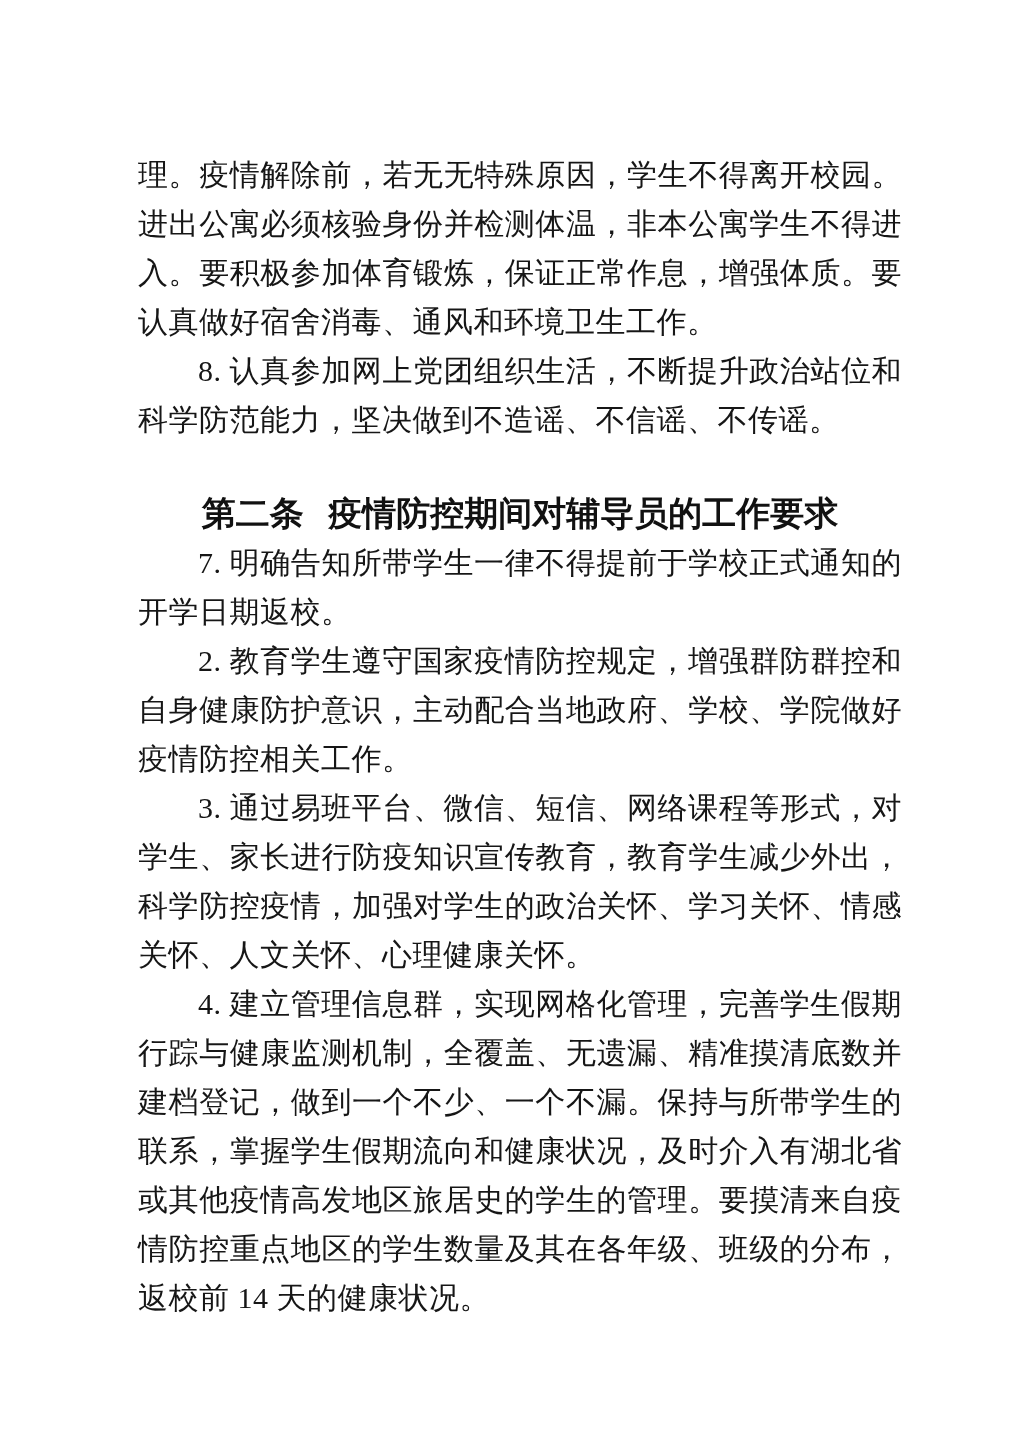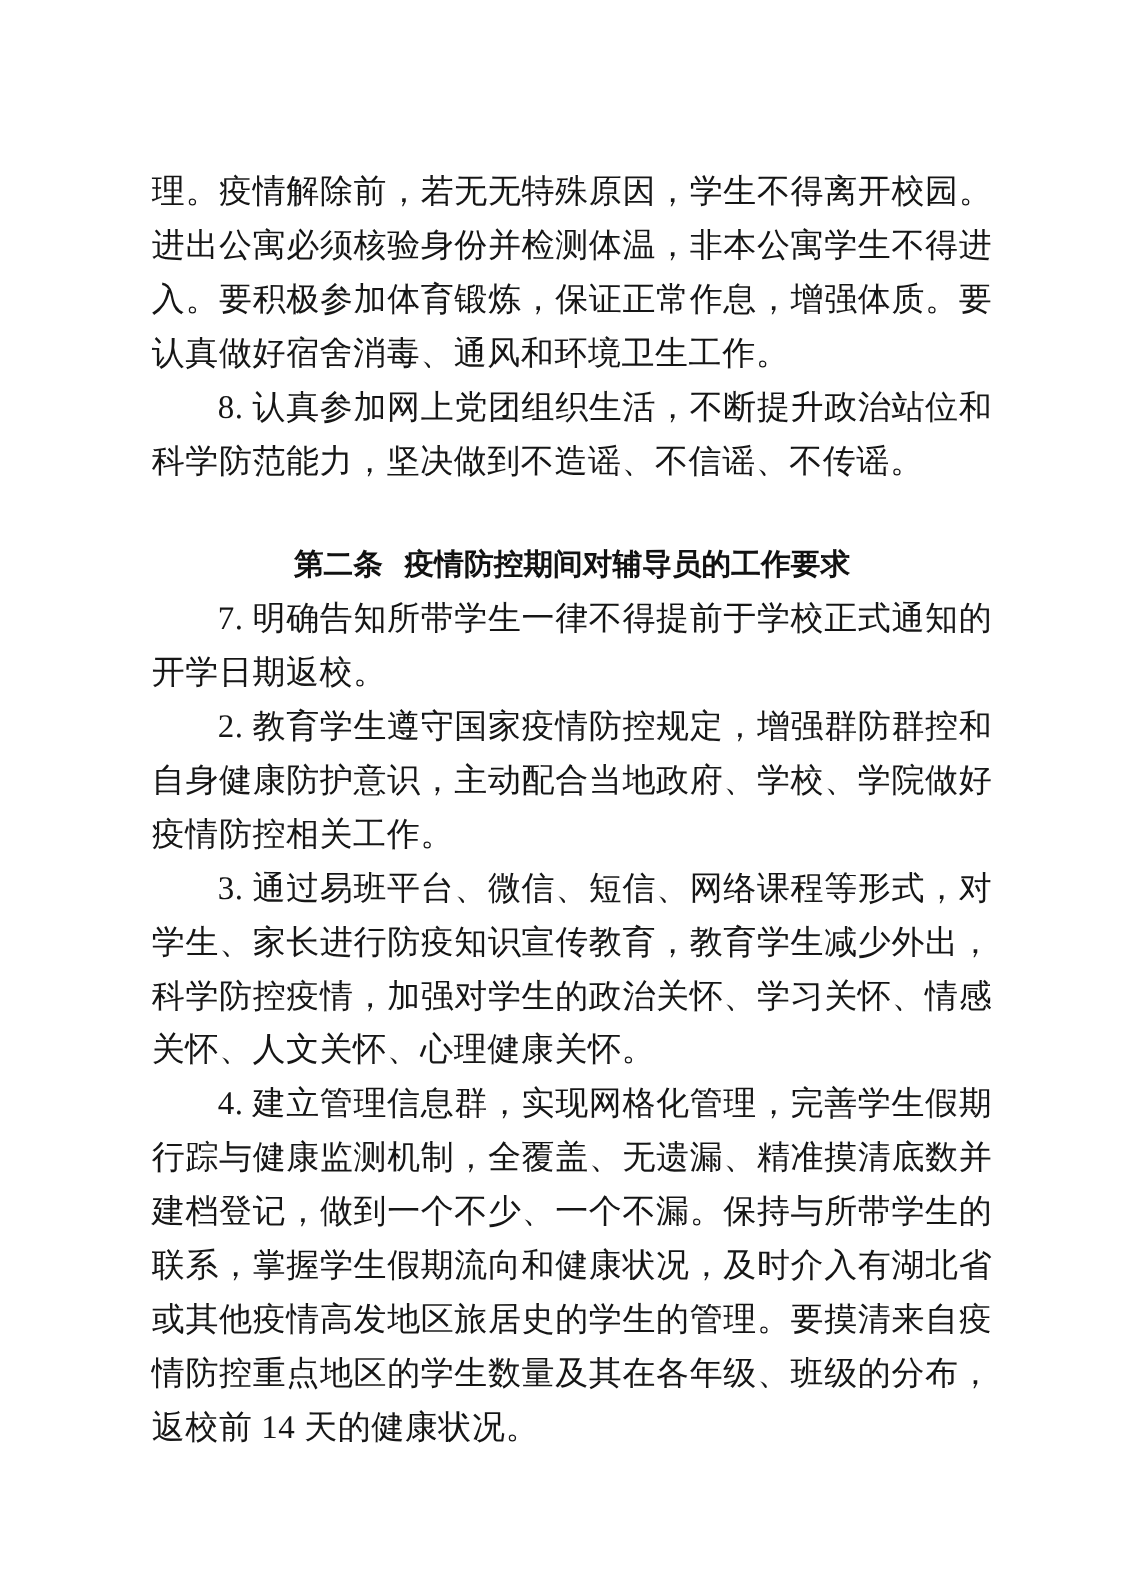--- a/index.html
+++ b/index.html
@@ -28,21 +28,21 @@
     text-justify: inter-ideograph;
     letter-spacing: 0.5px;
   }
   .para.indent {
     text-indent: 2em;
   }
   .heading {
     margin: 45px 0 0 0;
     font-family: "Liberation Sans", "DejaVu Sans", sans-serif;
     font-weight: 700;
-    font-size: 27px;
+    font-size: 34px;
     line-height: 49px;
     text-align: center;
     word-spacing: 0.45em;
     color: #111111;
   }
 </style>
 </head>
 <body>
 
 <div class="page">

